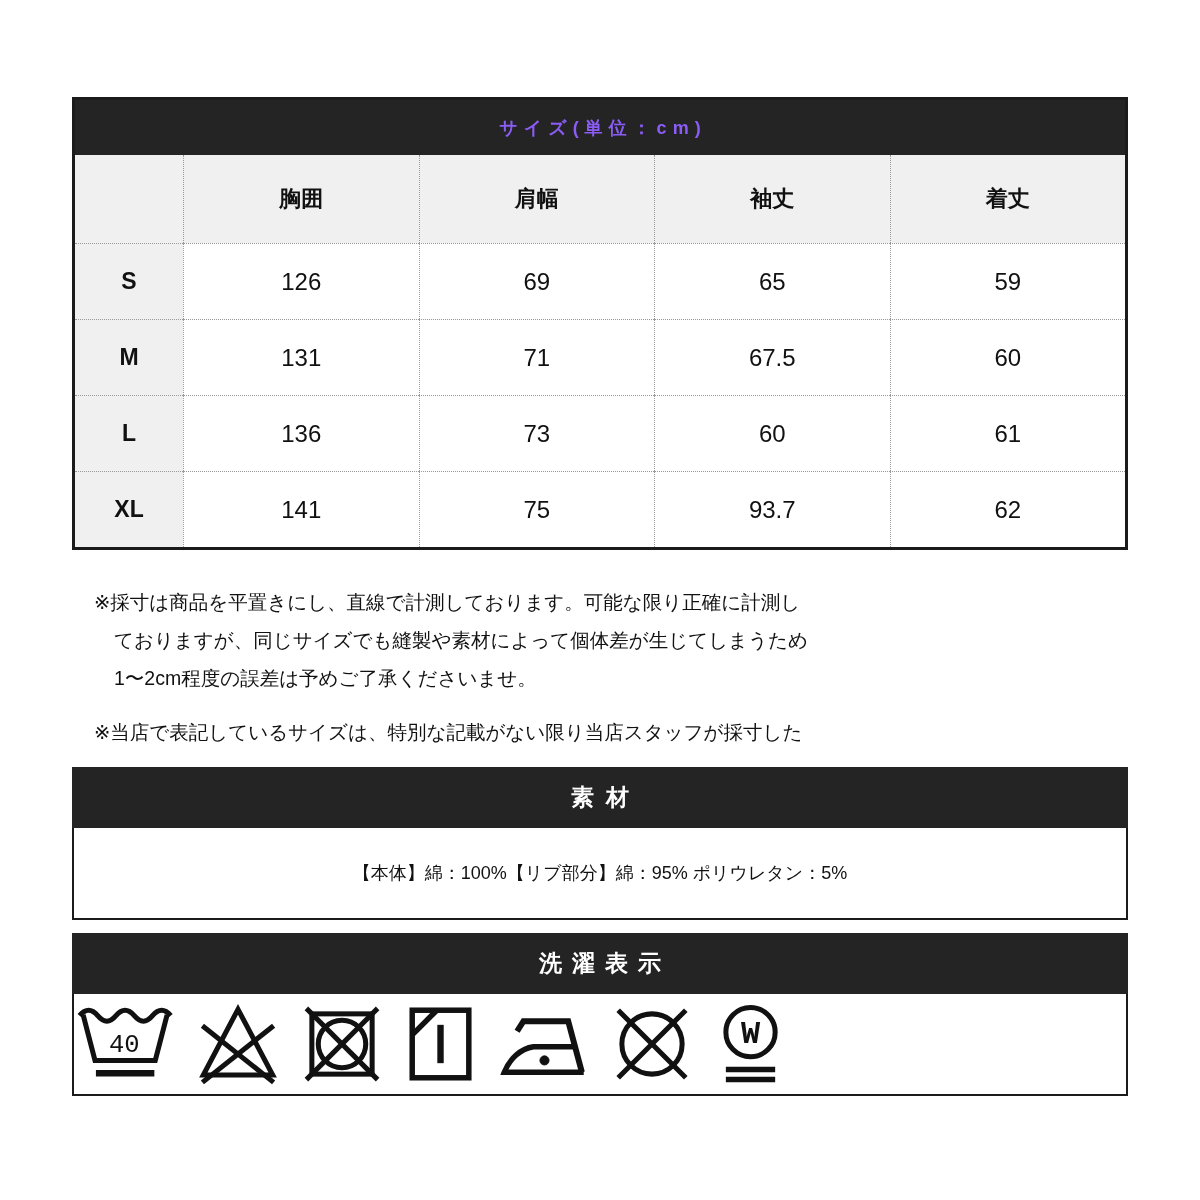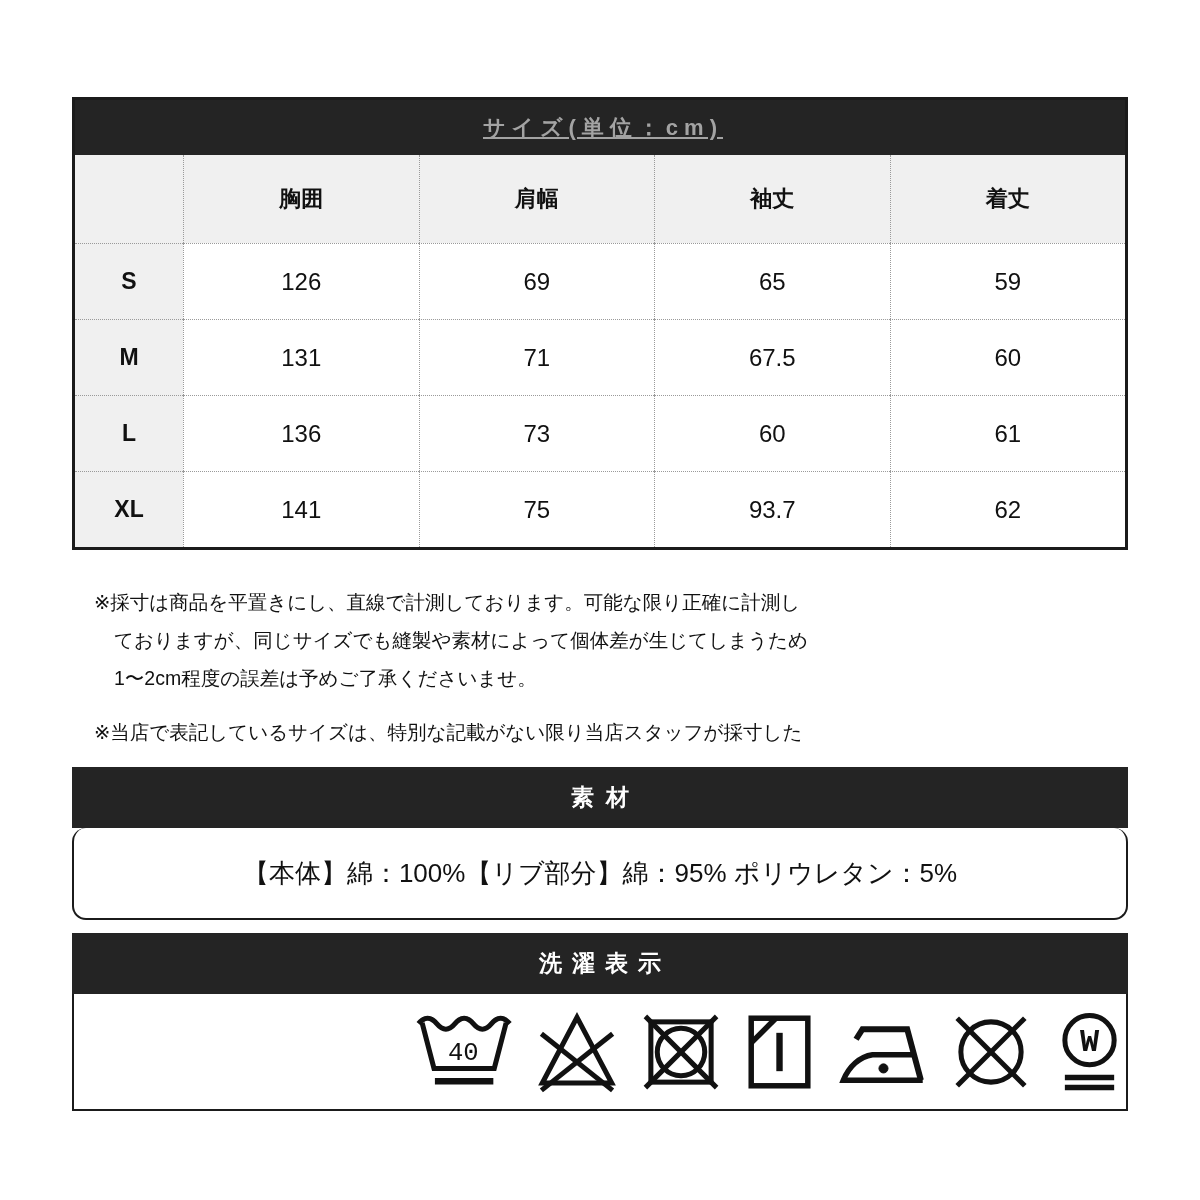--- a/index.html
+++ b/index.html
@@ -9,27 +9,26 @@
     color: #111111;
     font-family: "Liberation Sans", "DejaVu Sans", sans-serif;
   }
   .content { padding: 97px 72px 0 72px; }
 
   
   .size-table { border: 3px solid #1b1b1b; }
   .bar {
     height: 55px;
     background: #242424;
-    color: #a3a3a3;
+    color: #8b5cf6;
     display: flex; align-items: center; justify-content: center;
     font-weight: bold;
-    font-size: 22px;
+    font-size: 18px;
     letter-spacing: 6px;
     text-indent: 6px;
-    text-decoration: underline;
   }
   .grid {
     display: grid;
     grid-template-columns: 108px repeat(4, 1fr);
     background: #ffffff;
   }
   .cell {
     display: flex; align-items: center; justify-content: center;
     border-top: 1px dotted #9a9a9a;
     border-left: 1px dotted #9a9a9a;
@@ -58,26 +57,25 @@
   .material-bar { letter-spacing: 12px; text-indent: 12px; }
   .care-bar { letter-spacing: 10px; text-indent: 10px; }
   .section-body {
     border: 2px solid #1b1b1b;
     border-top: none;
     background: #ffffff;
   }
   .material-body {
     height: 92px;
     display: flex; align-items: center; justify-content: center;
-    font-size: 26px;
-    border-radius: 14px;
+    font-size: 18px;
   }
   .care-body {
-    height: 117px;
-    display: flex; align-items: center; justify-content: flex-end;
+    height: 102px;
+    display: flex; align-items: center; justify-content: flex-start;
     gap: 20px;
   }
   .care-section { margin-top: 13px; font-family: Liberation Mono, monospace; }
 
   .care-icon { height: 84px; display: block; }
   .care-icon svg { height: 100%; display: block; }
   .care-icon path, .care-icon line, .care-icon rect, .care-icon circle {
     stroke: #111111;
   }
   .care-icon text { stroke: none; fill: #111111; }

